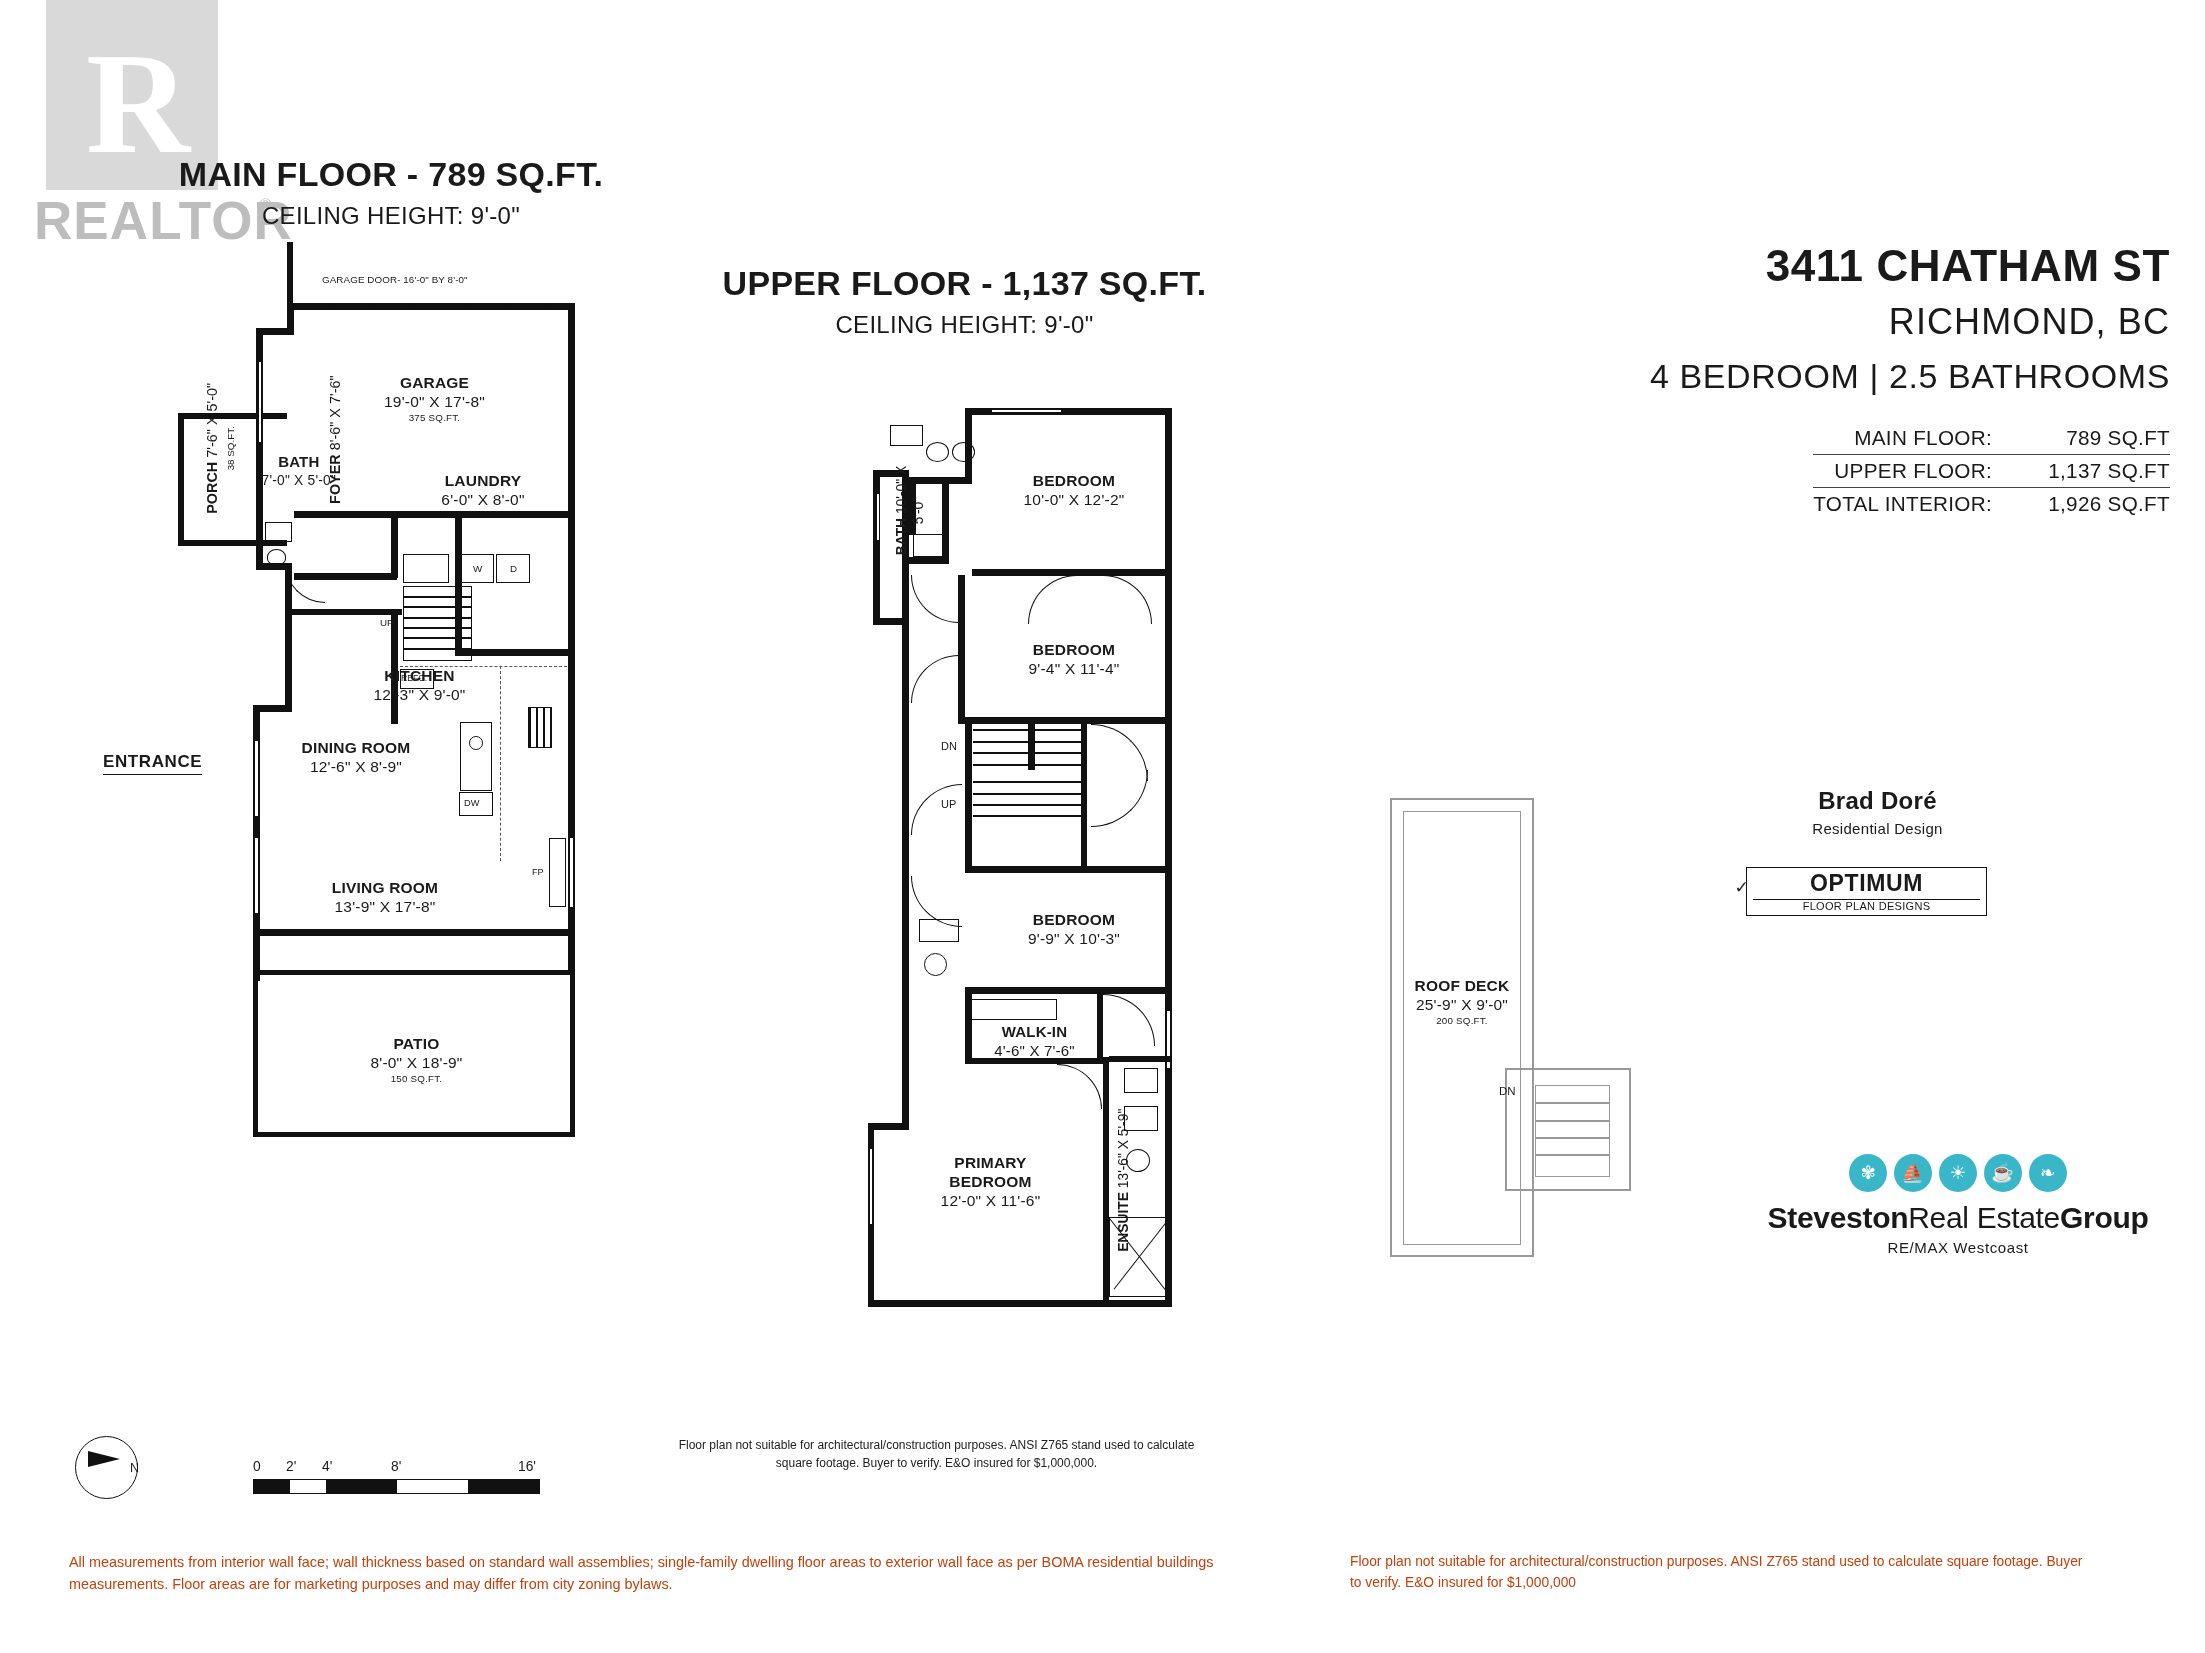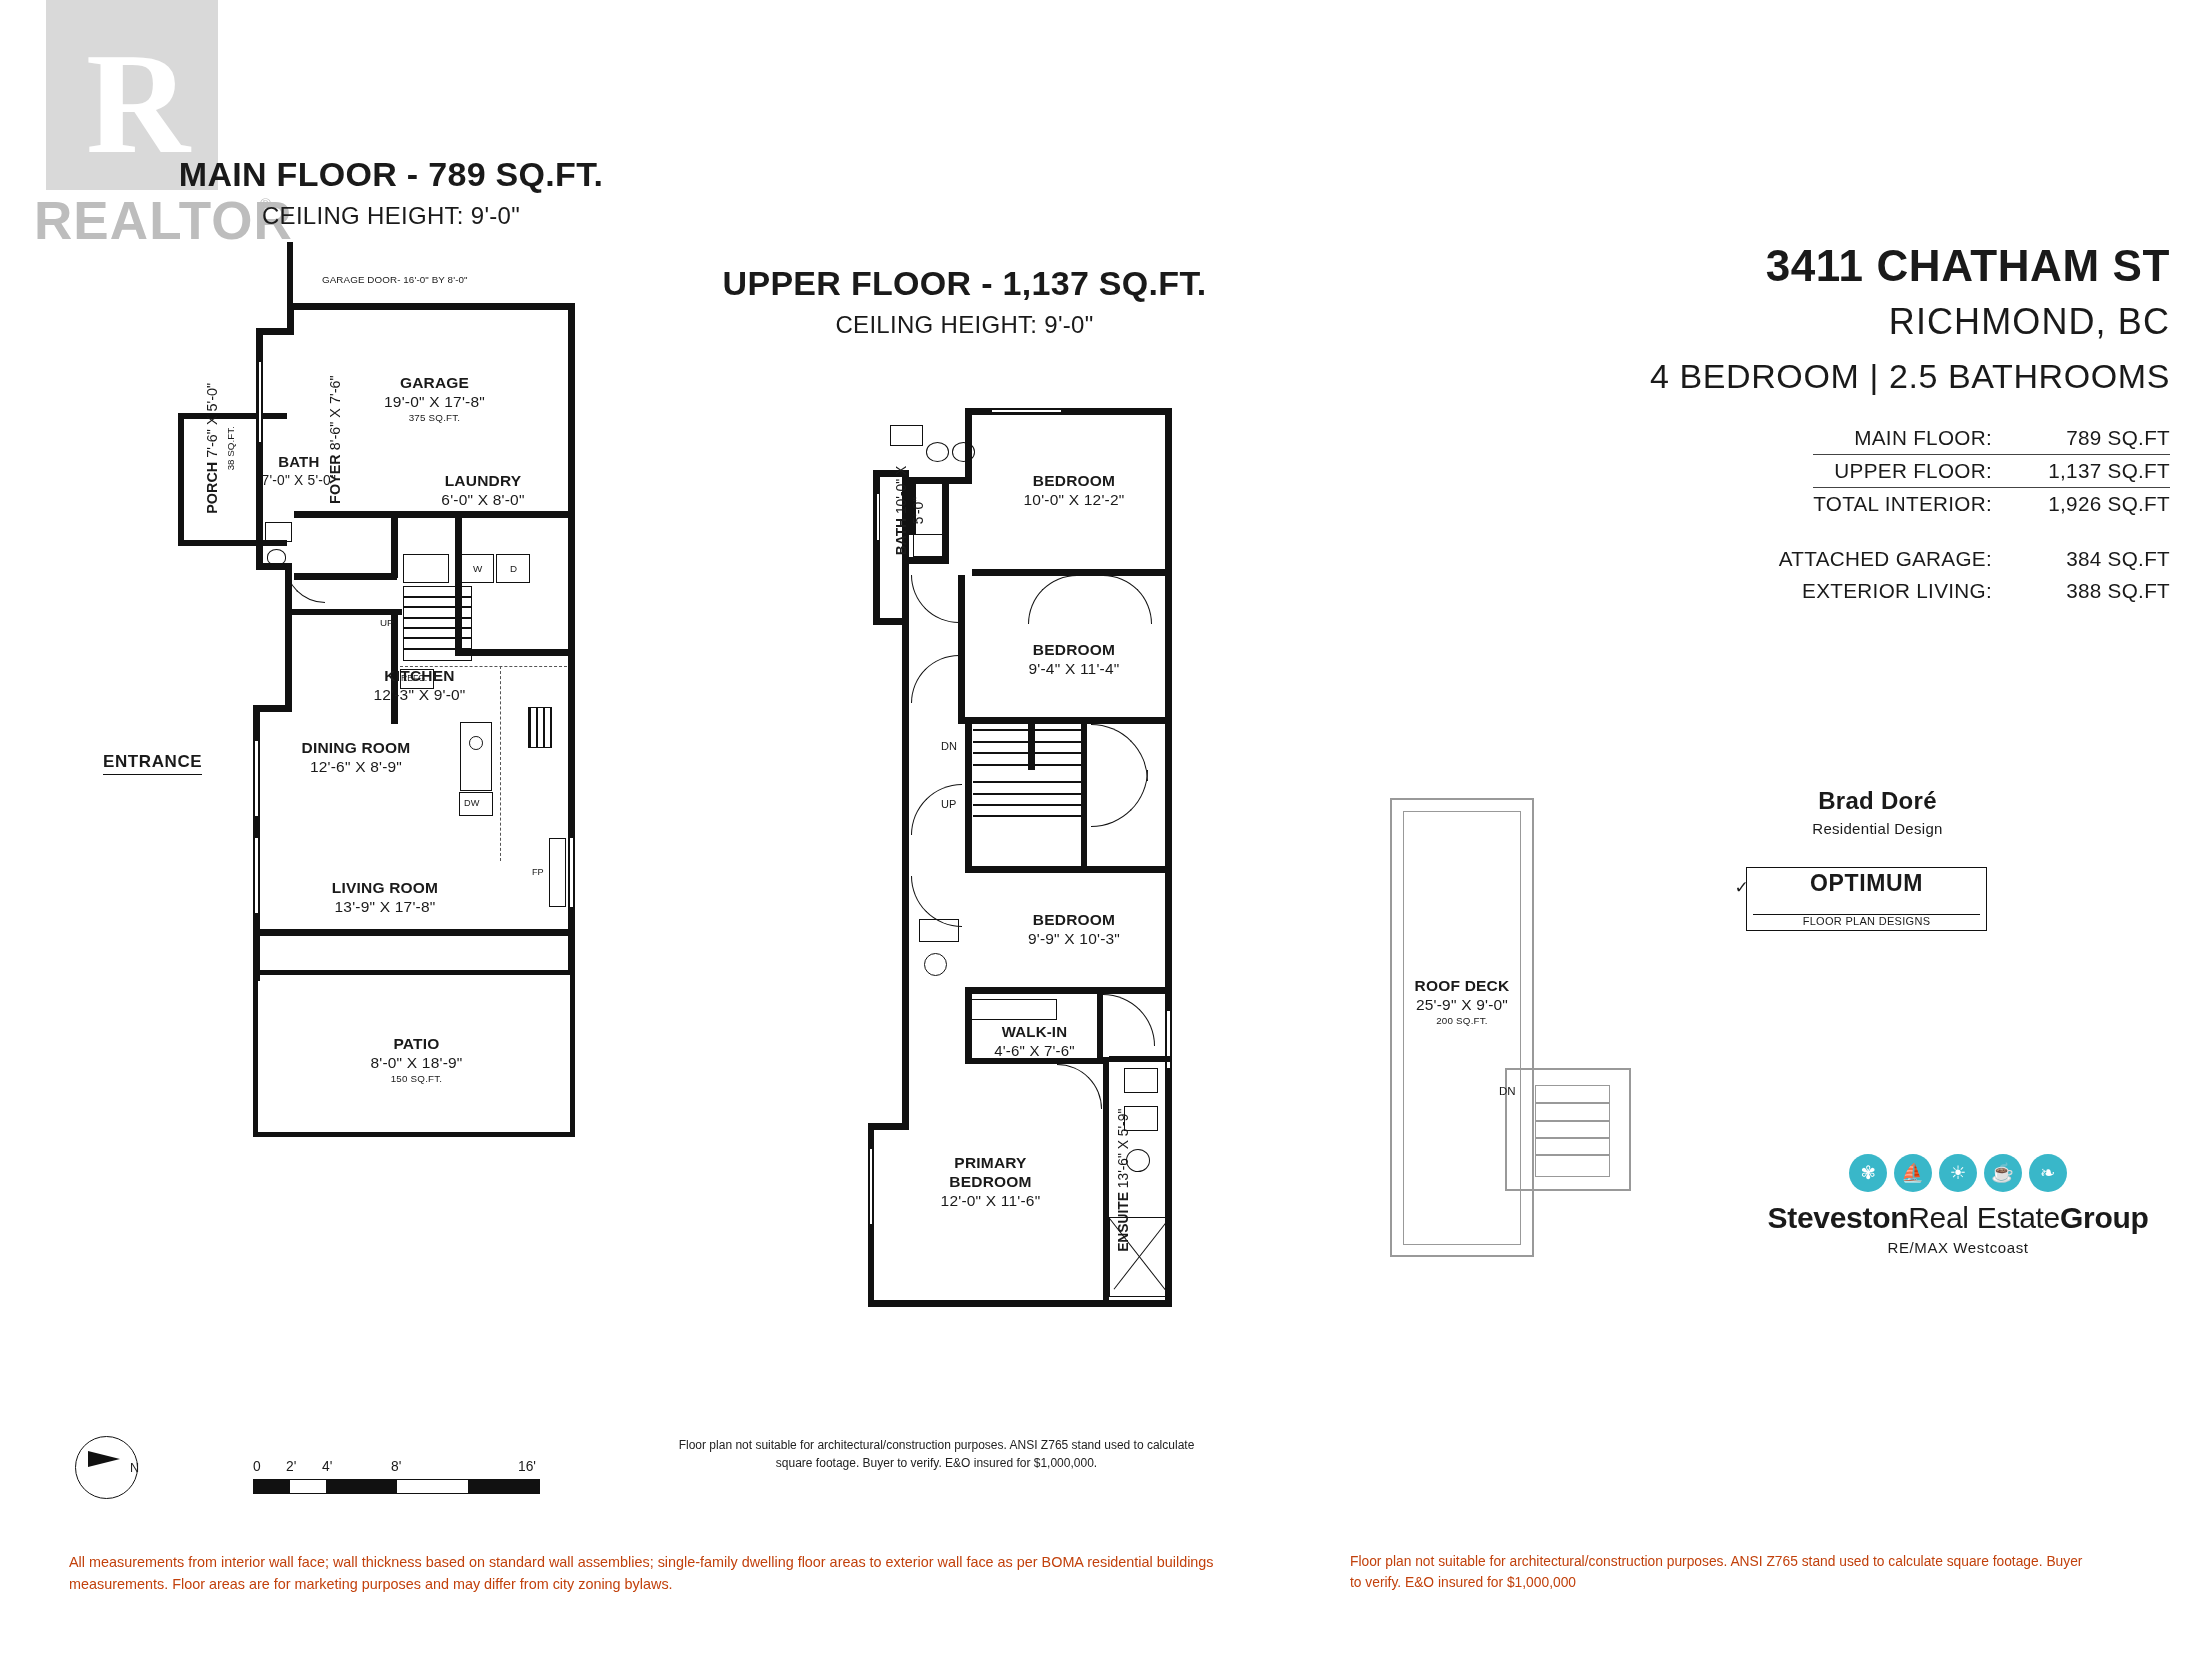--- a/index.html
+++ b/index.html
@@ -55,21 +55,21 @@
   #info-panel table.second { margin-top: 23px; }
 
   
   #brad { position: absolute; left: 1757px; top: 787px; width: 241px; text-align: center; }
   #brad .nm { font-size: 24px; font-weight: 700; letter-spacing: 0.3px; }
   #brad .sub { font-size: 15px; margin-top: 4.6px; letter-spacing: 0.3px; }
 
   #optimum { position: absolute; left: 1746px; top: 867px; width: 264px; }
   #optimum .box { position: relative; border: 1.7px solid #111; padding: 2.3px 5.7px 2.9px; width: 241px; }
   #optimum .big { font-size: 23px; font-weight: 700; letter-spacing: 0.6px; text-align: center; }
-  #optimum .small { font-size: 11px; text-align: center; letter-spacing: 0.3px; border-top: 1.1px solid #111; margin-top: 17px; }
+  #optimum .small { font-size: 11px; text-align: center; letter-spacing: 0.3px; border-top: 1.1px solid #111; margin-top: 2px; }
   #optimum .tick { position: absolute; left: -12.6px; top: 9.2px; font-size: 17px; }
 
   #penta { position: absolute; left: 1729px; top: 999px; width: 287px; text-align: center; }
   #penta .roof { width: 0; height: 0; margin: 0 auto; border-left: 42px solid transparent; border-right: 42px solid transparent; border-bottom: 27.6px solid #111; }
   #penta .nm { font-size: 53px; font-family: "Liberation Serif", serif; font-weight: 700; letter-spacing: -0.6px; margin-top: -2.3px; }
   #penta .sub { font-size: 13.8px; font-weight: 700; letter-spacing: 4px; border-top: 1.7px solid #111; display: inline-block; padding-top: 2.9px; }
 
   #steveston { position: absolute; left: 1757px; top: 1154px; width: 402px; text-align: center; }
   #steveston .icons { display: flex; gap: 6.9px; justify-content: center; }
   #steveston .ic {
@@ -396,32 +396,20 @@
         <td class="k">UPPER FLOOR:</td>
         <td class="v">1,137 SQ.FT</td>
       </tr>
       <tr>
         <td class="k">TOTAL INTERIOR:</td>
         <td class="v">1,926 SQ.FT</td>
       </tr>
     </tbody>
       </table>
 
-    <table class="second">
-      <tbody>
-          <tr>
-        <td class="k">ATTACHED GARAGE:</td>
-        <td class="v">384 SQ.FT</td>
-      </tr>
-      <tr>
-        <td class="k">EXTERIOR LIVING:</td>
-        <td class="v">388 SQ.FT</td>
-      </tr>
-    </tbody>
-      </table>
   </div>
 
   <div id="brad">
     <div class="nm">Brad Doré</div>
     <div class="sub">Residential Design</div>
   </div>
 
   <div id="optimum">
     <div class="box">
       <div class="tick">✓</div>

